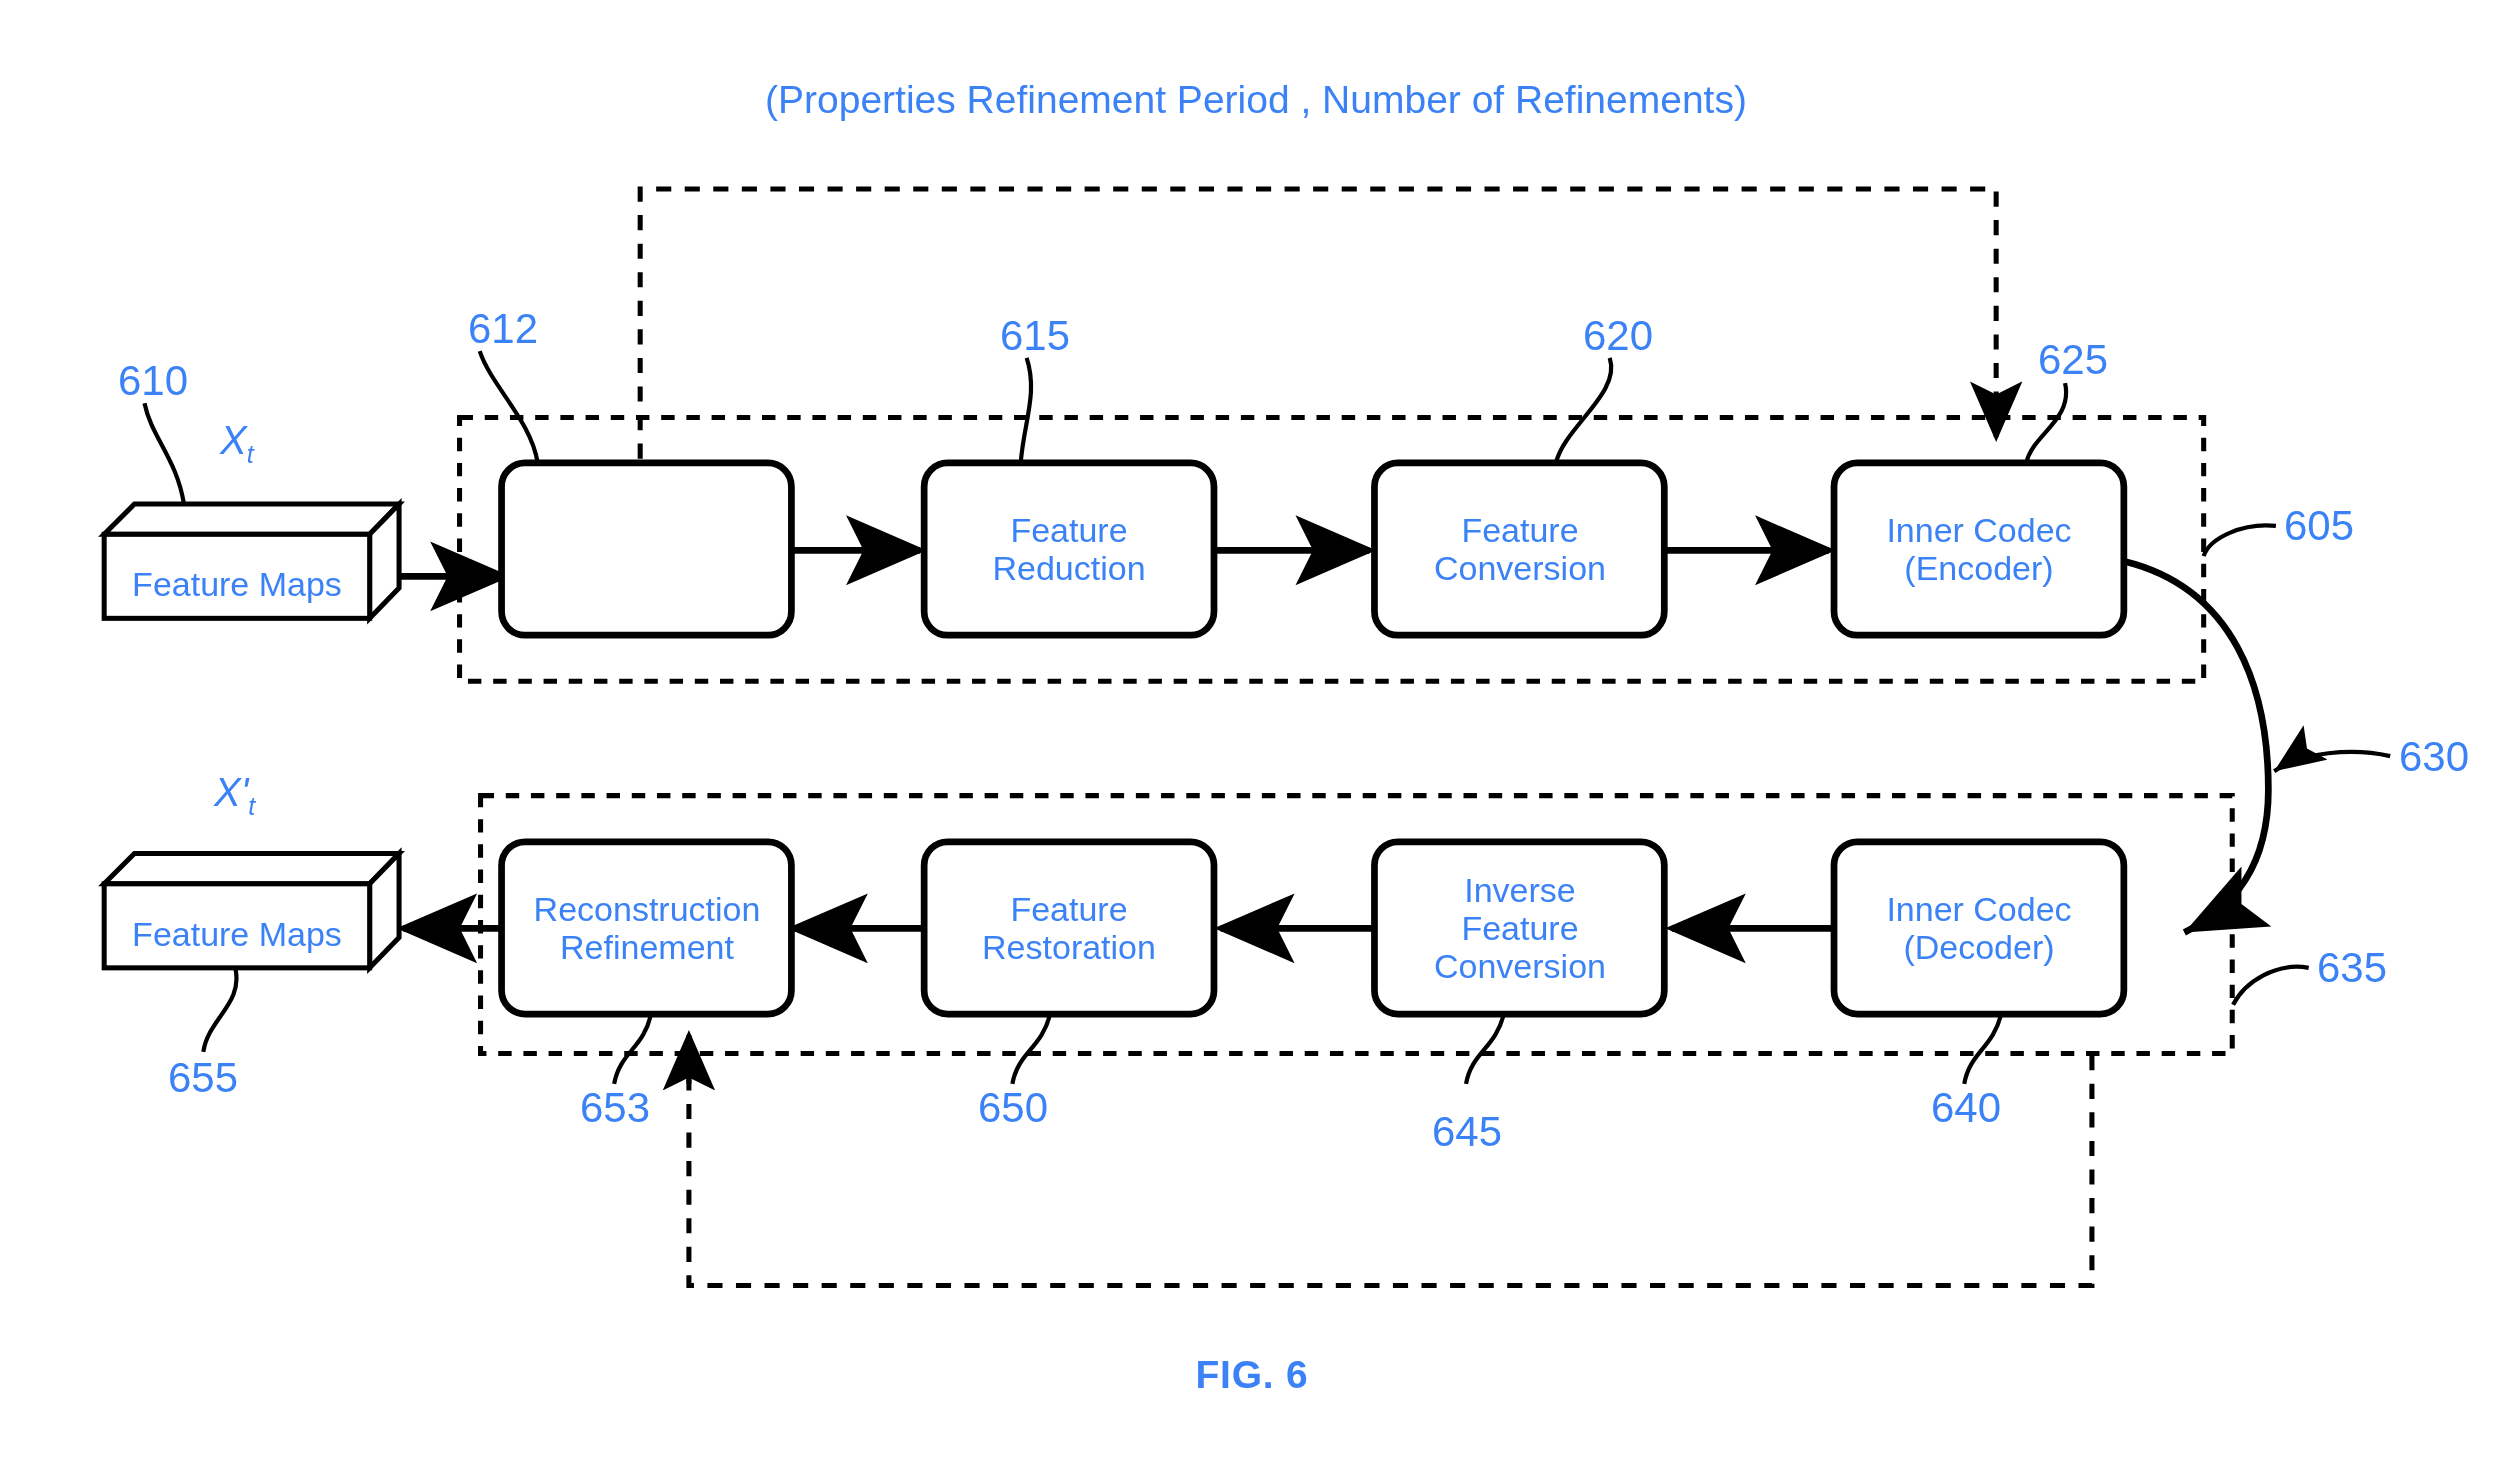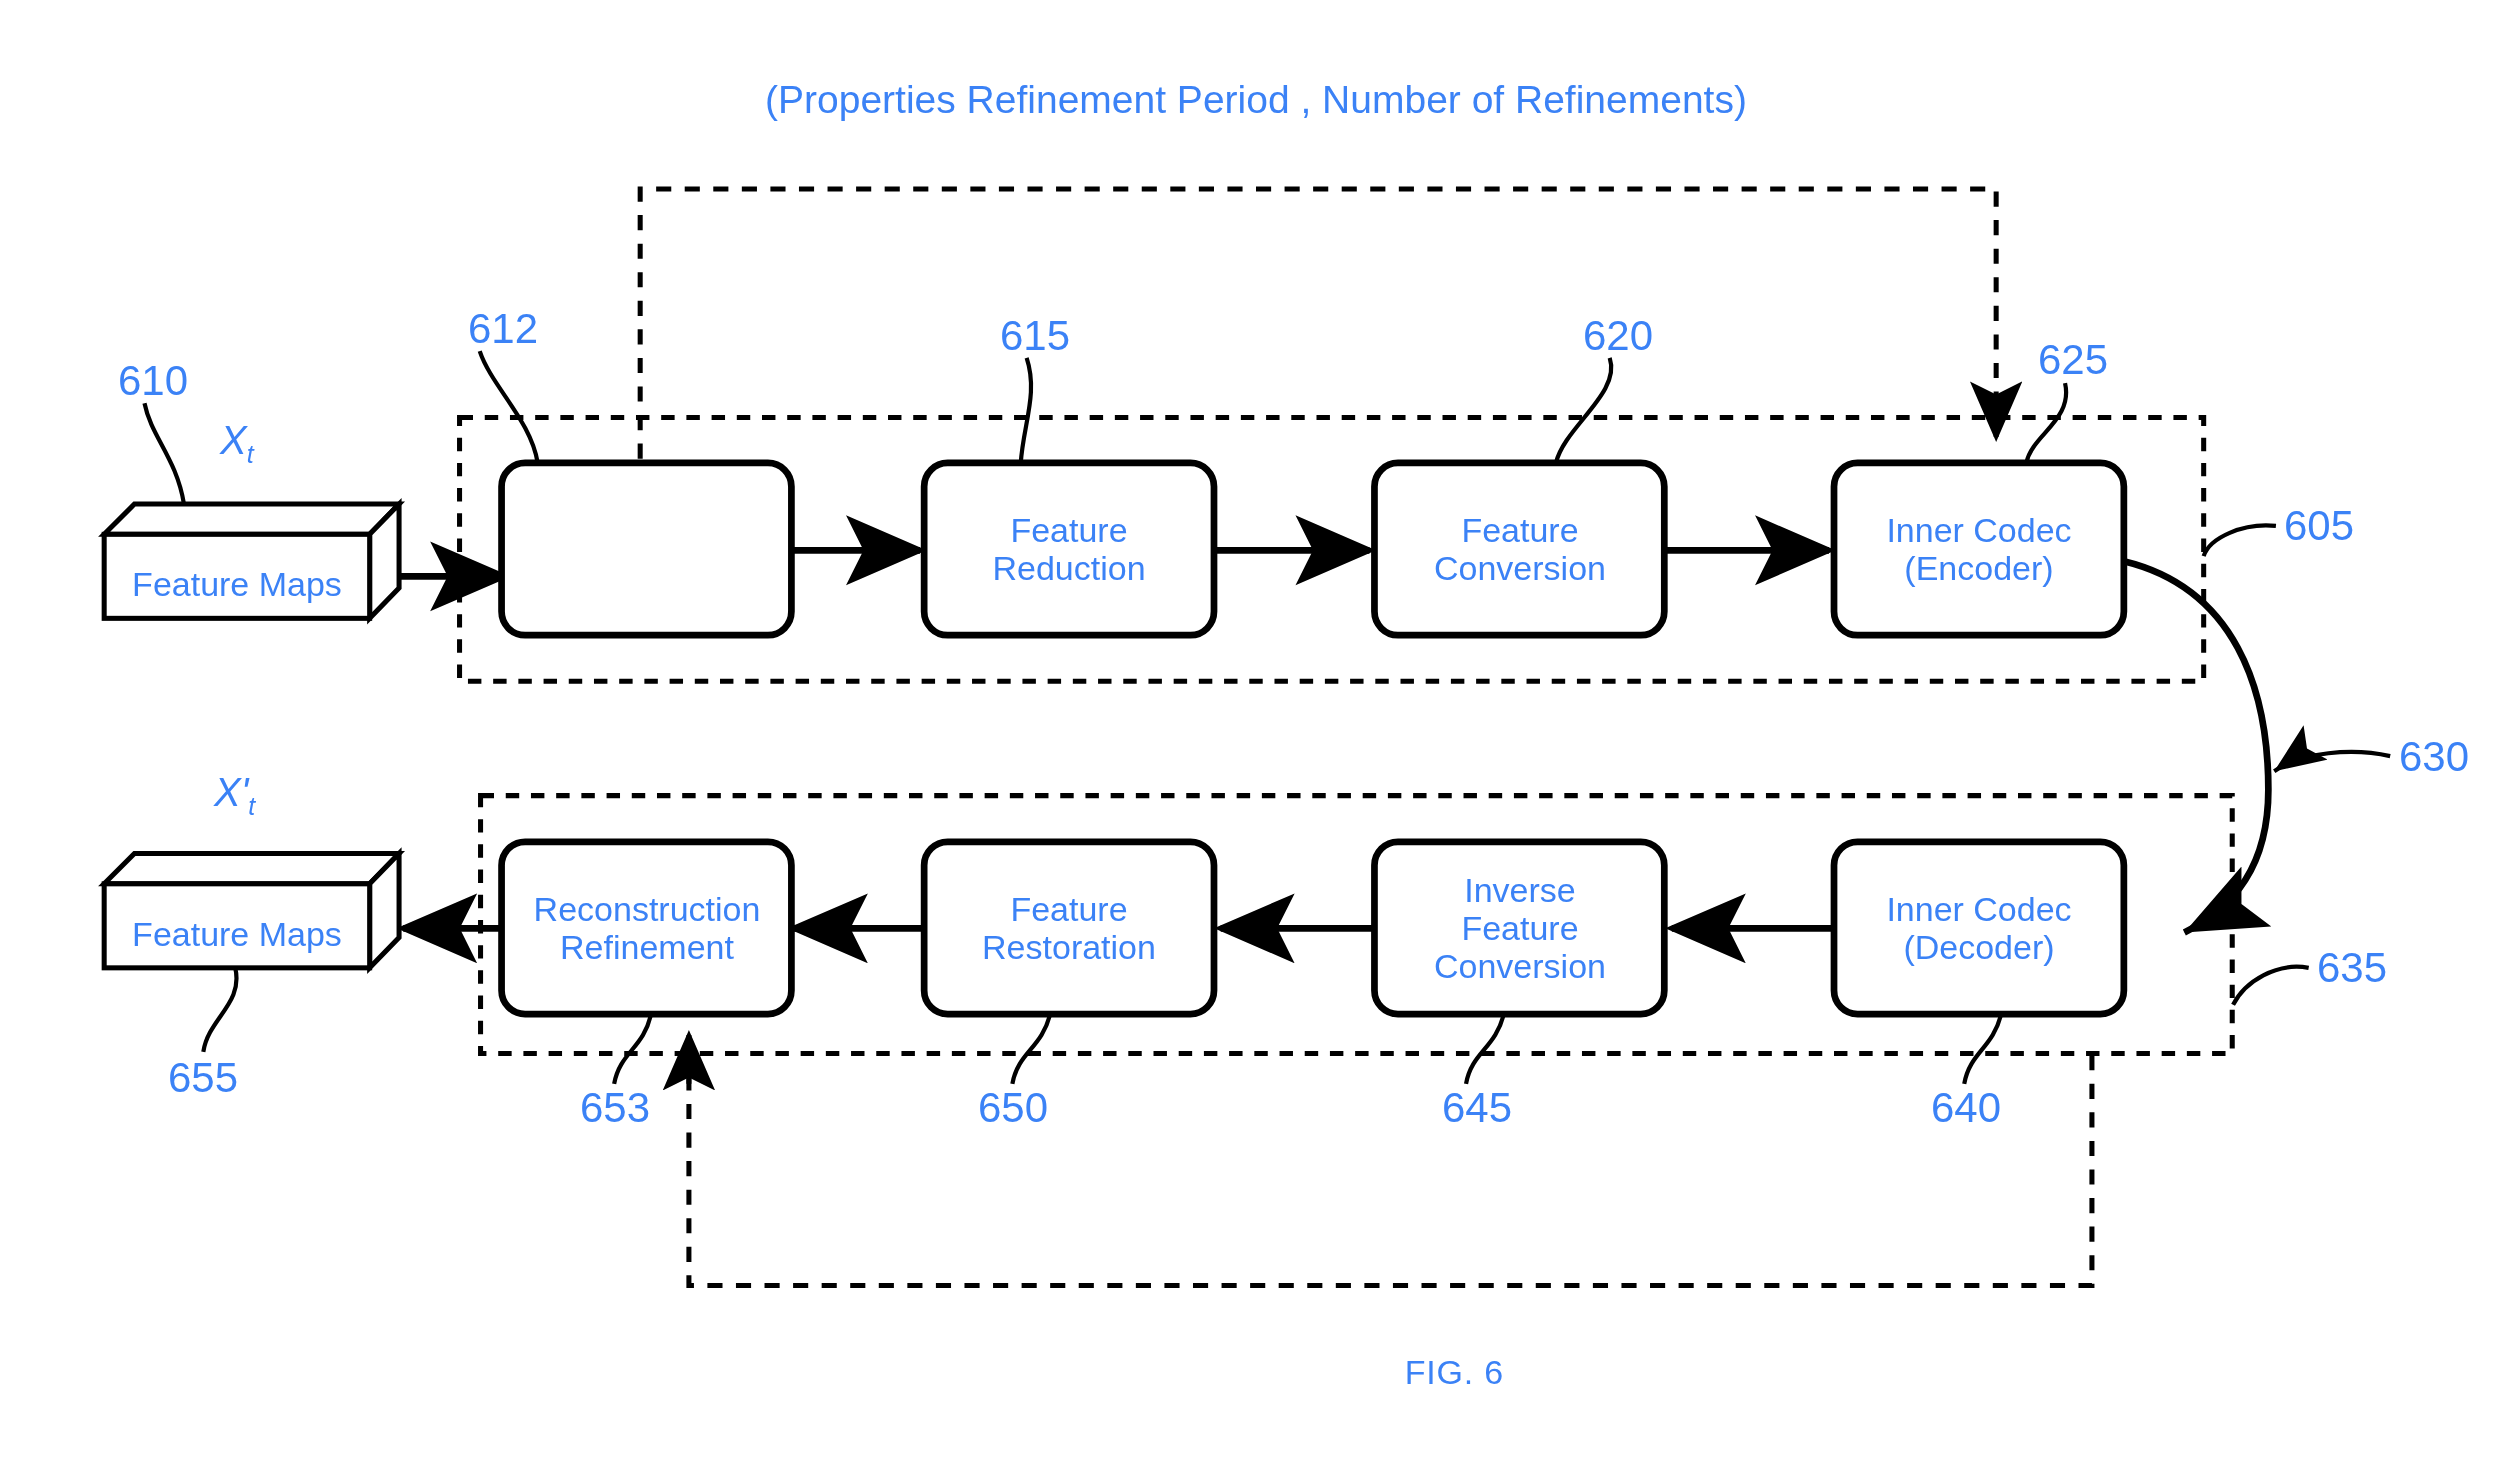--- a/index.html
+++ b/index.html
@@ -56,23 +56,23 @@
   .var-label {
     font-family: Liberation Sans, sans-serif;
     font-style: italic;
     font-size: 40px;
   }
   .var-label sub {
     font-size: 25px;
     font-style: italic;
   }
   .fig-caption {
-    font-size: 34px;
-    font-weight: normal;
-    text-align: right;
+    font-size: 39px;
+    font-weight: bold;
+    text-align: center;
     width: 504px;
     left: 1000px;
     top: 1353px;
     letter-spacing: 0.8px;
   }
 </style>
 </head>
 <body>
 
 <div id="figure">
@@ -209,21 +209,21 @@
     <span>Feature</span>
     <span>Restoration</span>
   </div>
   <div class="txt refnum" style="left:978px; top:1084px;">650</div>
 
   <div class="txt proc-label" style="left:1375px; top:842px; width:290px; height:172px;">
     <span>Inverse</span>
     <span>Feature</span>
     <span>Conversion</span>
   </div>
-  <div class="txt refnum" style="left:1432px; top:1084px;margin-left:10px;">645</div>
+  <div class="txt refnum" style="left:1432px; top:1108px;">645</div>
 
   <div class="txt proc-label" style="left:1834px; top:842px; width:290px; height:172px;">
     <span>Inner Codec</span>
     <span>(Decoder)</span>
   </div>
   <div class="txt refnum" style="left:1931px; top:1084px;">640</div>
 
   <div class="txt refnum" style="left:2317px; top:944px;">635</div>
 
   <div class="txt var-label" style="left:214px; top:770px;"><span>X'</span><sub>t</sub></div>

